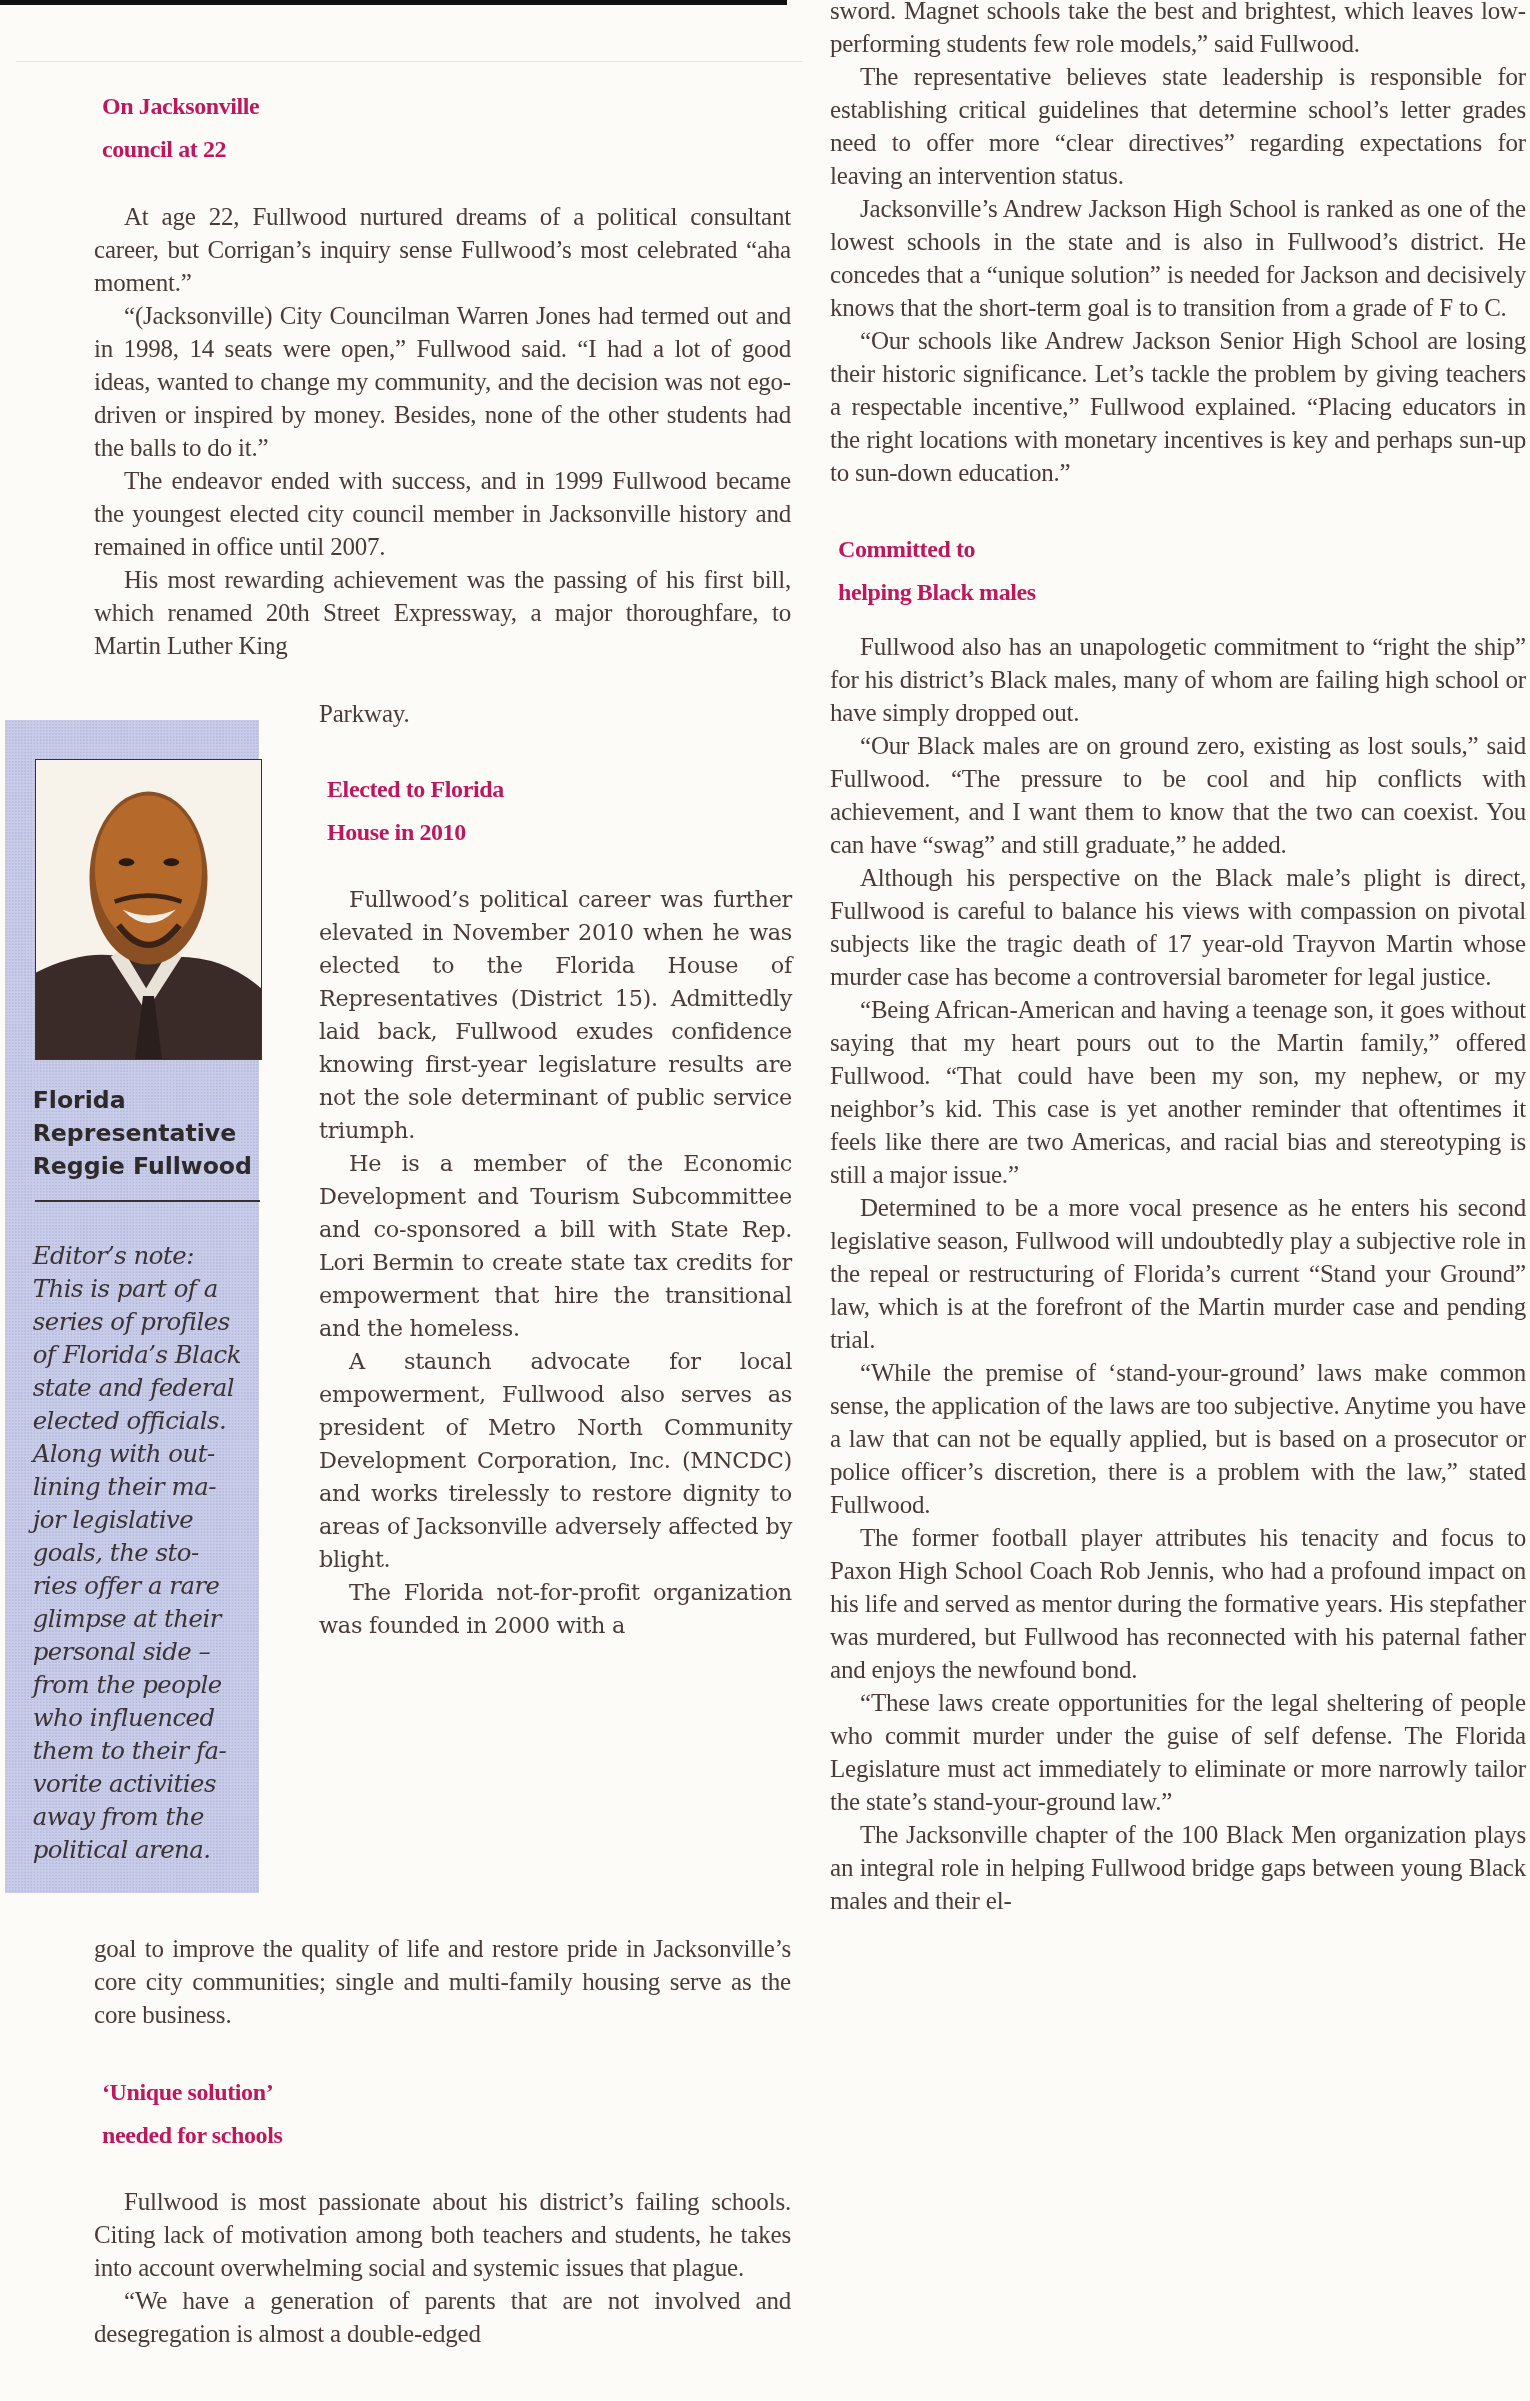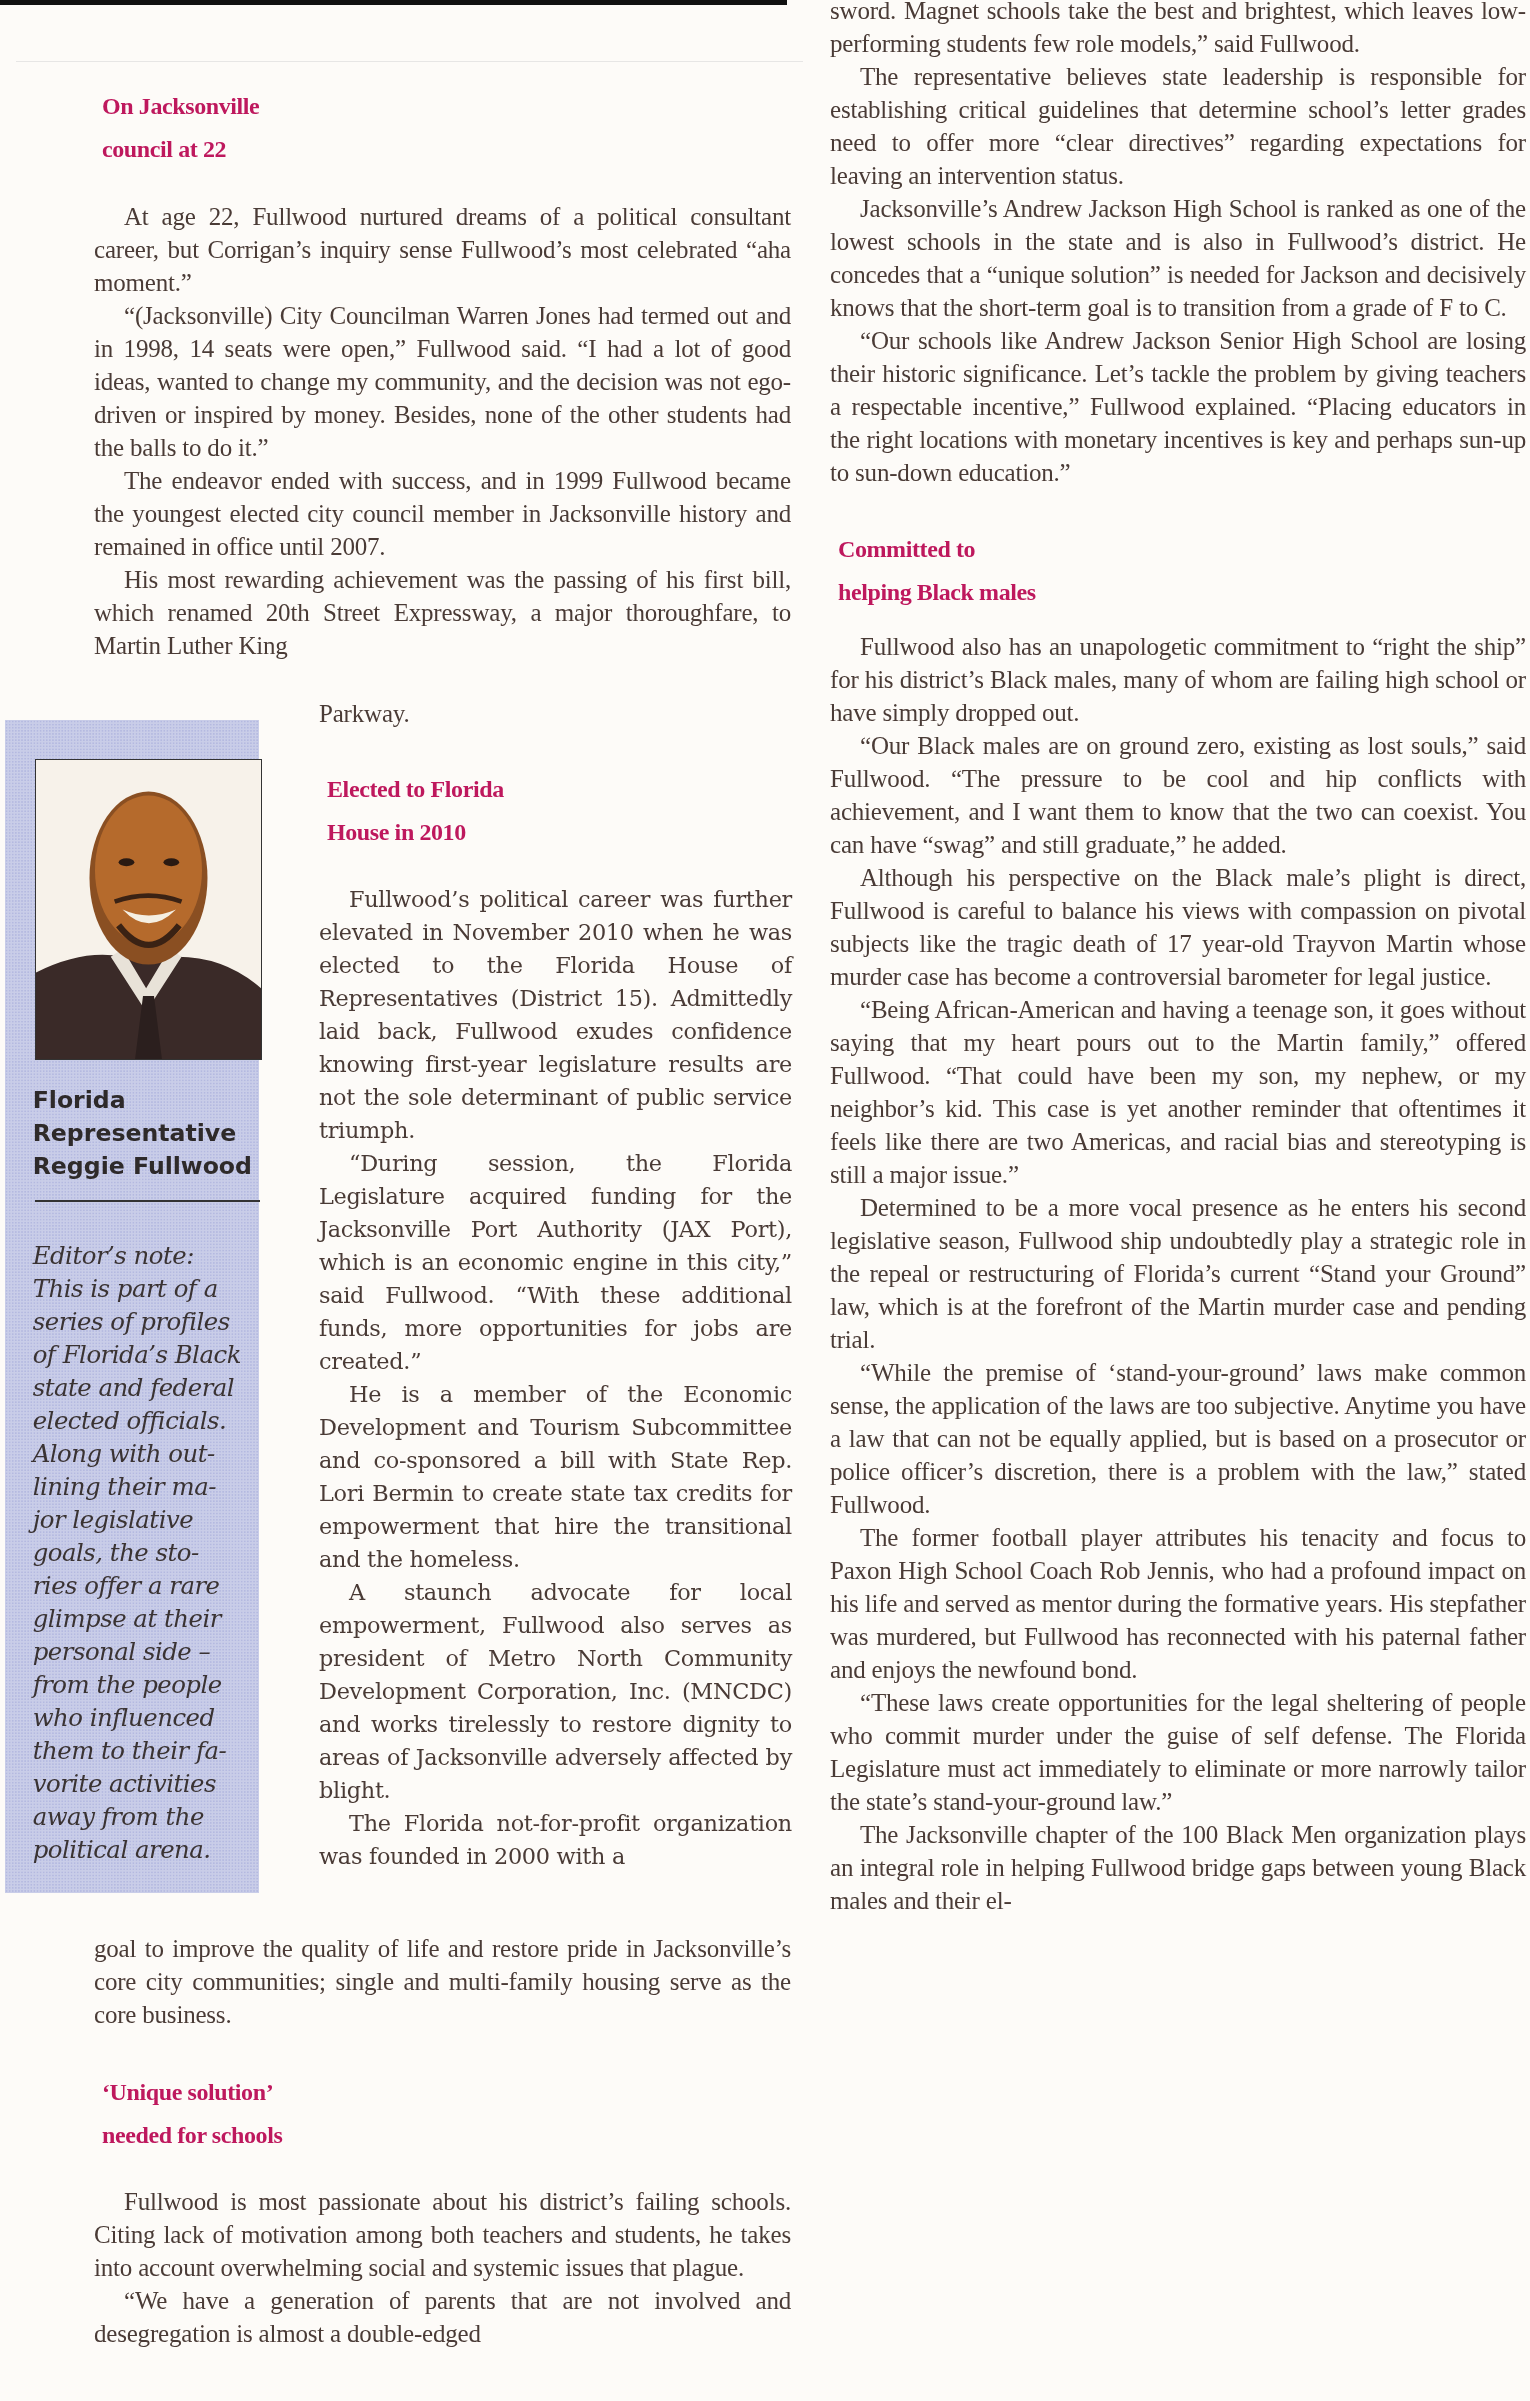--- a/index.html
+++ b/index.html
@@ -123,21 +123,20 @@
 </div>
 
 <div class="col" id="col-mid" style="top:760px;">
   <h2 class="sec">
     <span>Elected to Florida</span><br>
     <span>House in 2010</span>
   </h2>
   <div class="sec-gap-sm"></div>
   <div class="body-text" style="font-family:'DejaVu Serif','Liberation Serif',serif; font-size:22.4px; letter-spacing:-0.3px;">
     <p>Fullwood’s political career was further elevated in November 2010 when he was elected to the Florida House of Representatives (District 15). Admittedly laid back, Fullwood exudes confidence knowing first-year legislature results are not the sole determinant of public service triumph.</p>
-    <p>“During session, the Florida Legislature acquired funding for the Jacksonville Port Authority (JAX Port), which is an economic engine in this city,” said Fullwood. “With these additional funds, more opportunities for jobs are created.”</p>
     <p>He is a member of the Economic Development and Tourism Subcommittee and co-sponsored a bill with State Rep. Lori Bermin to create state tax credits for empowerment that hire the transitional and the homeless.</p>
     <p>A staunch advocate for local empowerment, Fullwood also serves as president of Metro North Community Development Corporation, Inc. (MNCDC) and works tirelessly to restore dignity to areas of Jacksonville adversely affected by blight.</p>
     <p>The Florida not-for-profit organization was founded in 2000 with a</p>
   </div>
 </div>
 
 <div class="col" id="col-left-lower" style="top:1932px;">
   <div class="body-text">
     <p class="noindent">goal to improve the quality of life and restore pride in Jacksonville’s core city communities; single and multi-family housing serve as the core business.</p>
   </div>
@@ -164,20 +163,20 @@
   <h2 class="sec">
     <span>Committed to</span><br>
     <span>helping Black males</span>
   </h2>
   <div class="sec-gap-sm" style="height:7.9px;"></div>
   <div class="body-text">
     <p>Fullwood also has an unapologetic commitment to “right the ship” for his district’s Black males, many of whom are failing high school or have simply dropped out.</p>
     <p>“Our Black males are on ground zero, existing as lost souls,” said Fullwood. “The pressure to be cool and hip conflicts with achievement, and I want them to know that the two can coexist. You can have “swag” and still graduate,” he added.</p>
     <p>Although his perspective on the Black male’s plight is direct, Fullwood is careful to balance his views with compassion on pivotal subjects like the tragic death of 17 year-old Trayvon Martin whose murder case has become a controversial barometer for legal justice.</p>
     <p>“Being African-American and having a teenage son, it goes without saying that my heart pours out to the Martin family,” offered Fullwood. “That could have been my son, my nephew, or my neighbor’s kid.  This case is yet another reminder that oftentimes it feels like there are two Americas, and racial bias and stereotyping is still a major issue.”</p>
-    <p>Determined to be a more vocal presence as he enters his second legislative season, Fullwood ship undoubtedly play a strategic role in the repeal or restructuring of Florida’s current “Stand your Ground” law, which is at the forefront of the Martin murder case and pending trial.</p>
+    <p>Determined to be a more vocal presence as he enters his second legislative season, Fullwood will undoubtedly play a subjective role in the repeal or restructuring of Florida’s current “Stand your Ground” law, which is at the forefront of the Martin murder case and pending trial.</p>
     <p>“While the premise of ‘stand-your-ground’ laws make common sense, the application of the laws are too subjective. Anytime you have a law that can not be equally applied, but is based on a prosecutor or police officer’s discretion, there is a problem with the law,” stated Fullwood.</p>
     <p>The former football player attributes his tenacity and focus to Paxon High School Coach Rob Jennis, who had a profound impact on his life and served as mentor during the formative years. His stepfather was murdered, but Fullwood has reconnected with his paternal father and enjoys the newfound bond.</p>
     <p>“These laws create opportunities for the legal sheltering of people who commit murder under the guise of self defense.  The Florida Legislature must act immediately to eliminate or more narrowly tailor the state’s stand-your-ground law.”</p>
     <p>The Jacksonville chapter of the 100 Black Men organization plays an integral role in helping Fullwood bridge gaps between young Black males and their el-</p>
   </div>
 </div>
 
 
 </body></html>

